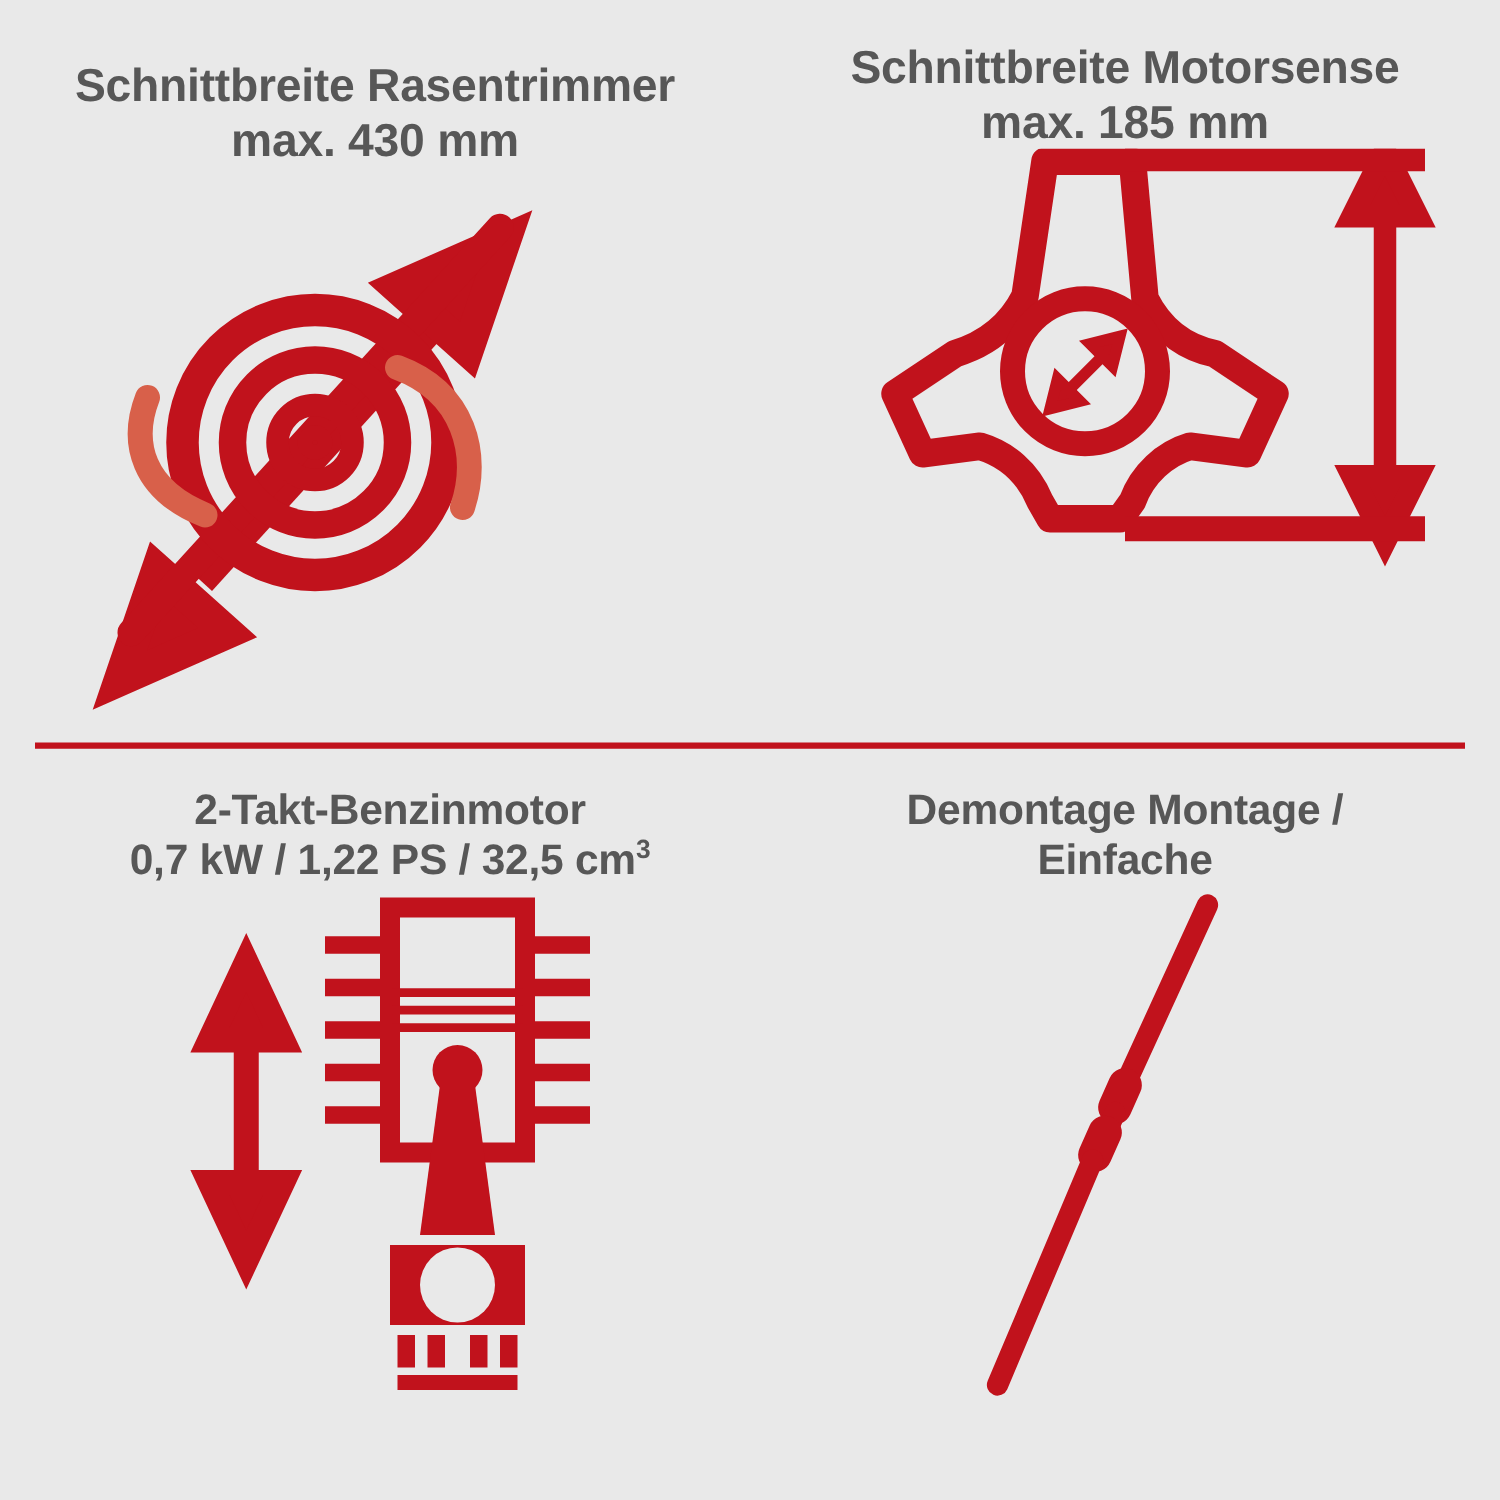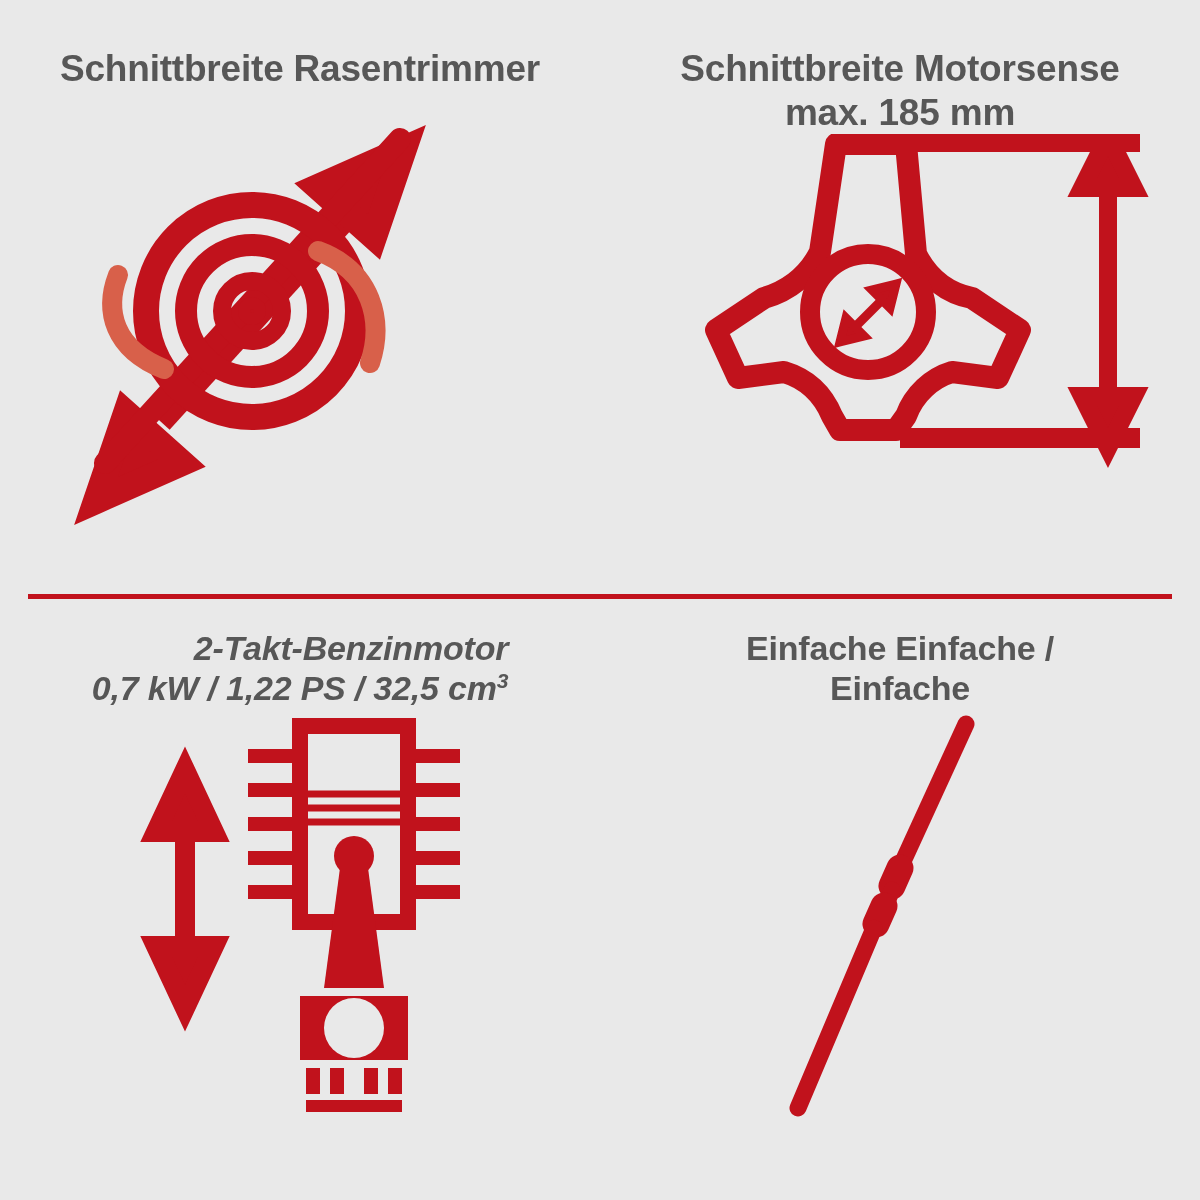--- a/index.html
+++ b/index.html
@@ -21,36 +21,36 @@
     position: absolute;
     width: 600px;
     height: 600px;
     box-sizing: border-box;
     display: flex;
     flex-direction: column;
     align-items: center;
   }
   .q-tl { left: 0; top: 0; }
   .q-tr { left: 600px; top: 0; }
-  .q-bl { left: 0; top: 600px; font-style: italic; }
+  .q-bl { left: 12px; top: 600px; }
   .q-br { left: 600px; top: 600px; }
 
   .caption {
     text-align: center;
     color: #575757;
     font-weight: bold;
     line-height: 1.18;
     letter-spacing: -0.2px;
     white-space: nowrap;
   }
-  .caption .line1 { display: block; text-align: right; }
+  .caption .line1 { display: block; }
   .caption .line2 { display: block; }
 
   .q-tl .caption { font-size: 37px; margin-top: 47px; }
-  .q-tr .caption { font-size: 37px; margin-top: 47px; }
+  .q-tr .caption { font-size: 37px; margin-top: 32px; }
   .q-bl .caption { font-size: 34px; margin-top: 28px; }
   .q-br .caption { font-size: 34px; margin-top: 28px; }
 
   .art {
     position: relative;
     flex: 1 1 auto;
     width: 100%;
   }
   .art svg {
     position: absolute;
@@ -73,20 +73,21 @@
   }
 </style>
 </head>
 <body>
 
 <div class="infographic">
 
   <div class="quadrant q-tl">
     <div class="caption">
       <span class="line1">Schnittbreite Rasentrimmer</span>
+      <span class="line2">max. 430 mm</span>
     </div>
     <div class="art">
       <svg width="600" height="440" viewBox="0 0 600 440" aria-hidden="true">
 
         <g stroke="#c1121c" stroke-width="26" fill="#c1121c" stroke-linecap="butt">
           <line x1="160" y1="330" x2="360" y2="110"></line>
           <polygon points="404,58 318,96 374,146"></polygon>
           <line x1="140" y1="350" x2="130" y2="362"></line>
           <polygon points="96,410 182,372 126,322"></polygon>
         </g>
@@ -212,21 +213,21 @@
           <rect x="364" y="360" width="14" height="26"></rect>
           <rect x="388" y="360" width="14" height="26"></rect>
           <rect x="306" y="392" width="96" height="12"></rect>
         </g>
       </svg>
     </div>
   </div>
 
   <div class="quadrant q-br">
     <div class="caption">
-      <span class="line1">Einfache Einfache /</span>
+      <span class="line1">Demontage Montage /</span>
       <span class="line2">Einfache</span>
     </div>
     <div class="art">
       <svg width="600" height="470" viewBox="0 0 600 470" aria-hidden="true">
         <g stroke="#c1121c" stroke-linecap="round">
 
           <line x1="366" y1="16" x2="300" y2="160" stroke-width="17"></line>
 
           <path d="M300 160 L 292 178" stroke-width="27"></path>
           <path d="M292 182 L 286 196" stroke-width="17"></path>

